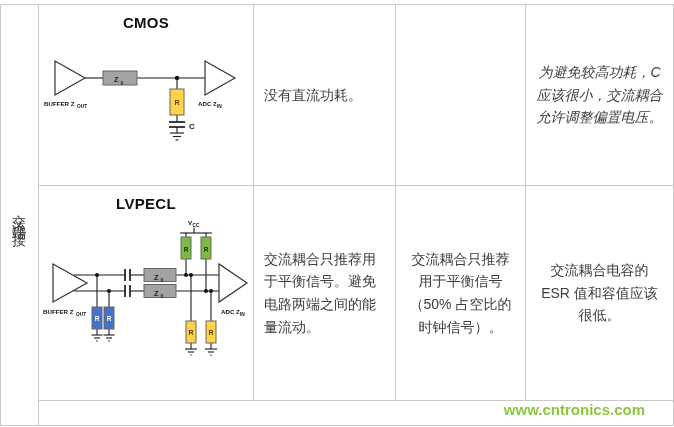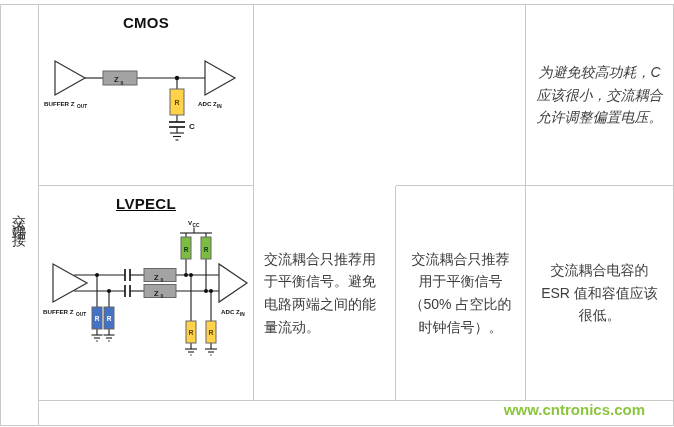--- a/index.html
+++ b/index.html
@@ -85,26 +85,29 @@
         <text class="lblZs" x="79.5" y="52.5">0</text>
         <text class="lblRy" x="136" y="73" text-anchor="middle">R</text>
         <text class="lblC" x="148" y="97">C</text>
         <text class="lblB" x="3" y="74">BUFFER Z</text>
         <text class="lblS" x="36" y="76">OUT</text>
         <text class="lblB" x="157" y="74">ADC Z</text>
         <text class="lblS" x="176" y="76">IN</text>
       </svg>
     </div>
 
+    <div class="cell textcell tleft" style="grid-column:3;grid-row:1;">
+      <p>没有直流功耗。</p>
+    </div>
     <div class="cell" style="grid-column:4;grid-row:1;"></div>
     <div class="cell textcell tcenter titalic noright" style="grid-column:5;grid-row:1;">
       <p>为避免较高功耗，C 应该很小，交流耦合允许调整偏置电压。</p>
     </div>
 
-    <div class="cell diagcell" style="grid-column:2;grid-row:2;text-decoration:underline;">
+    <div class="cell diagcell" style="grid-column:2;grid-row:2;">
       <div class="diagtitle">LVPECL</div>
       <svg width="210" height="152" viewBox="0 0 210 152">
         <g>
           <line class="wire" x1="33" y1="62" x2="84" y2="62"></line>
           <line class="wire" x1="89" y1="62" x2="103" y2="62"></line>
           <line class="wire" x1="135" y1="62" x2="178" y2="62"></line>
           <line class="wire" x1="33" y1="78" x2="84" y2="78"></line>
           <line class="wire" x1="89" y1="78" x2="103" y2="78"></line>
           <line class="wire" x1="135" y1="78" x2="178" y2="78"></line>
           <line class="wire" x1="153" y1="14.5" x2="153" y2="20"></line>

